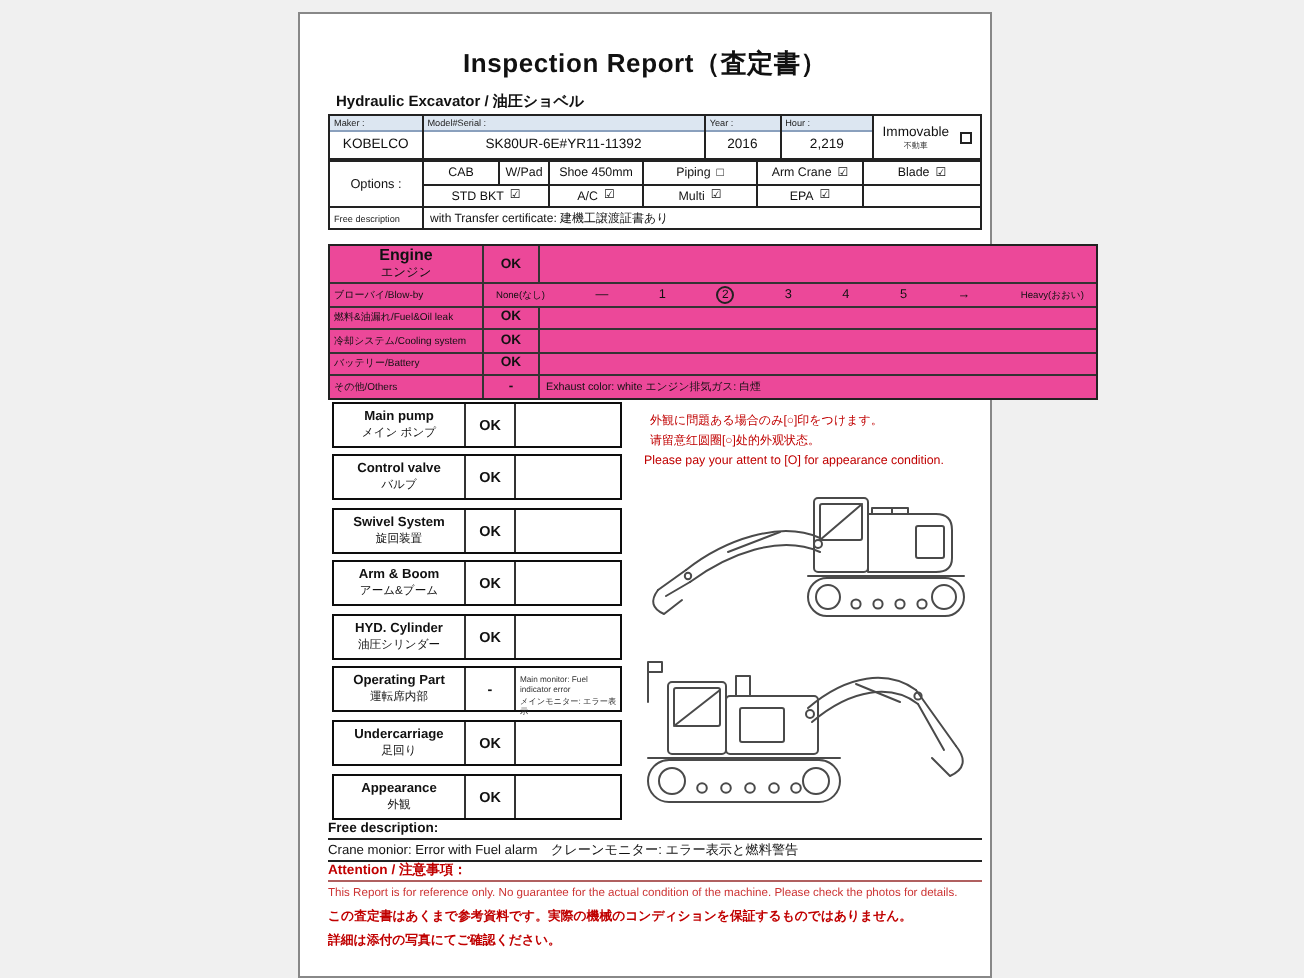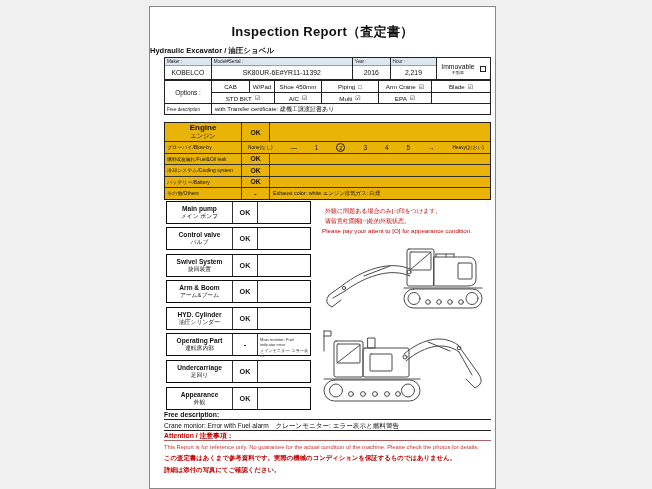--- a/index.html
+++ b/index.html
@@ -4,21 +4,21 @@
 <style>
   * { margin:0; padding:0; box-sizing:border-box; }
   html,body { width:652px; height:489px; }
   body { font-family:"Liberation Sans", sans-serif; }
   .canvas { position:relative; width:652px; height:489px; background:#f0f0f0; overflow:hidden; }
   .page { position:absolute; left:149px; top:6px; width:347px; height:483px;
           background:#ffffff; border:1px solid #888; }
   .abs { position:absolute; }
 
   .title { left:0; top:16px; width:100%; text-align:center; font-size:13px; font-weight:bold; color:#111; letter-spacing:.3px; }
-  .section-title { left:0; top:39px; font-size:7.5px; font-weight:bold; color:#111;text-align:center; }
+  .section-title { left:18px; top:39px; font-size:7.5px; font-weight:bold; color:#111;text-align:center; }
 
   
   .htable { left:14px; top:50px; width:327px; display:flex; border:1.4px solid #222; background:#fff; }
   .hcol { border-right:1px solid #222; display:flex; flex-direction:column; }
   .hcol:last-child { border-right:none; }
   .hlabel { height:8px; background:#dce6f1; font-size:4.6px; line-height:8px; padding-left:2px; color:#222; border-bottom:1px solid #8aa0bd; }
   .hval { height:13px; font-size:6.8px; line-height:13px; text-align:center; color:#111; }
   .immov { flex-direction:row; align-items:center; justify-content:space-between; padding:0 4px; }
   .immov .stack { text-align:center; }
   .immov-en { font-size:6.8px; color:#111; }
@@ -33,21 +33,21 @@
   .orow { display:flex; height:11px; }
   .orow + .orow { border-top:1px solid #222; }
   .ocell { border-right:1px solid #222; display:flex; align-items:center; justify-content:center; gap:3px; height:100%; }
   .ocell:last-child { border-right:none; }
   .omark { font-size:6px; line-height:6px; }
   .fdrow { display:flex; height:11px; border-top:1px solid #222; }
   .fdlabel { width:47px; border-right:1px solid #222; font-size:4.6px; display:flex; align-items:center; padding-left:2px; color:#222; }
   .fdval { flex:1; display:flex; align-items:center; padding-left:3px; font-size:6px; }
 
   
-  .etable { left:14px; top:115px; width:327px; border:1.5px solid #222; background:#eab308; color:#111; }
+  .etable { left:14px; top:115px; width:385px; border:1.5px solid #222; background:#ec4899; color:#111; }
   .erow { display:flex; border-top:1px solid #333; }
   .erow:first-child { border-top:none; }
   .elabel { width:77px; border-right:1px solid #333; display:flex; flex-direction:column; align-items:center; justify-content:center; }
   .elabel-s { width:77px; border-right:1px solid #333; font-size:5px; display:flex; align-items:center; padding-left:2px; }
   .estat { width:28px; border-right:1px solid #333; display:flex; align-items:center; justify-content:center; font-size:6.8px; font-weight:bold; }
   .ecmt { flex:1; display:flex; align-items:center; padding-left:3px; font-size:5.4px; }
   .ehead { height:18px; }
   .ehead .en { font-size:8px; font-weight:bold; }
   .ehead .jp { font-size:6.2px; }
   .er { height:11.5px; }

